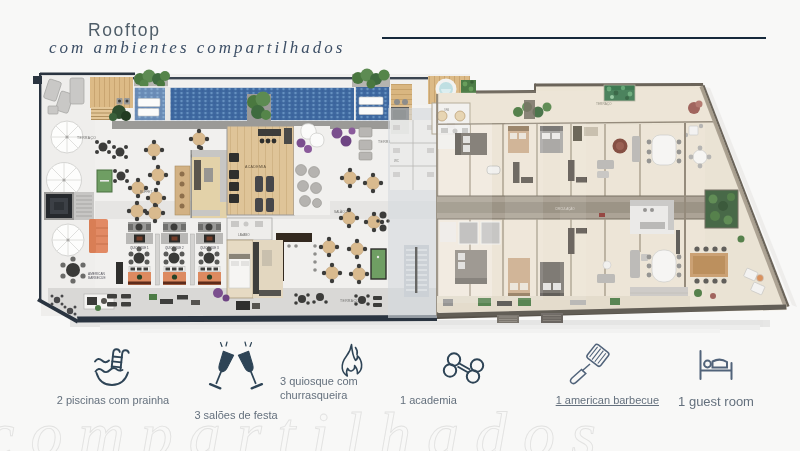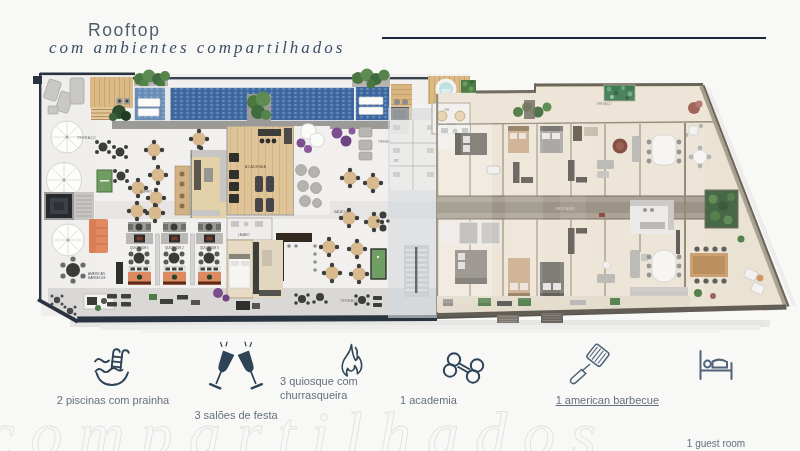--- a/index.html
+++ b/index.html
@@ -1066,13 +1066,13 @@
 <div class="abs" style="left:30px;top:394px;width:166px;text-align:center;font-size:11px;color:#64707d;">2 piscinas com prainha</div>
 
 <div class="abs" style="left:160px;top:394px;width:152px;text-align:center;font-size:11px;color:#64707d;margin-top:15px;">3 salões de festa</div>
 
 <div class="abs" style="left:280px;top:374px;width:144px;text-align:left;font-size:11px;color:#64707d;line-height:14px;">3 quiosque com<br>churrasqueira</div>
 
 <div class="abs" style="left:400px;top:394px;width:130px;text-align:left;font-size:11px;color:#64707d;">1 academia</div>
 
 <div class="abs" style="left:525px;top:394px;width:134px;text-align:right;font-size:11px;color:#64707d;text-decoration:underline;">1 american barbecue</div>
 
-<div class="abs" style="left:650px;top:394px;width:132px;text-align:center;font-size:10px;color:#64707d;margin-top:44px;">1 guest room</div>
+<div class="abs" style="left:650px;top:394px;width:132px;text-align:center;font-size:13px;color:#64707d;">1 guest room</div>
 
 </body></html>

